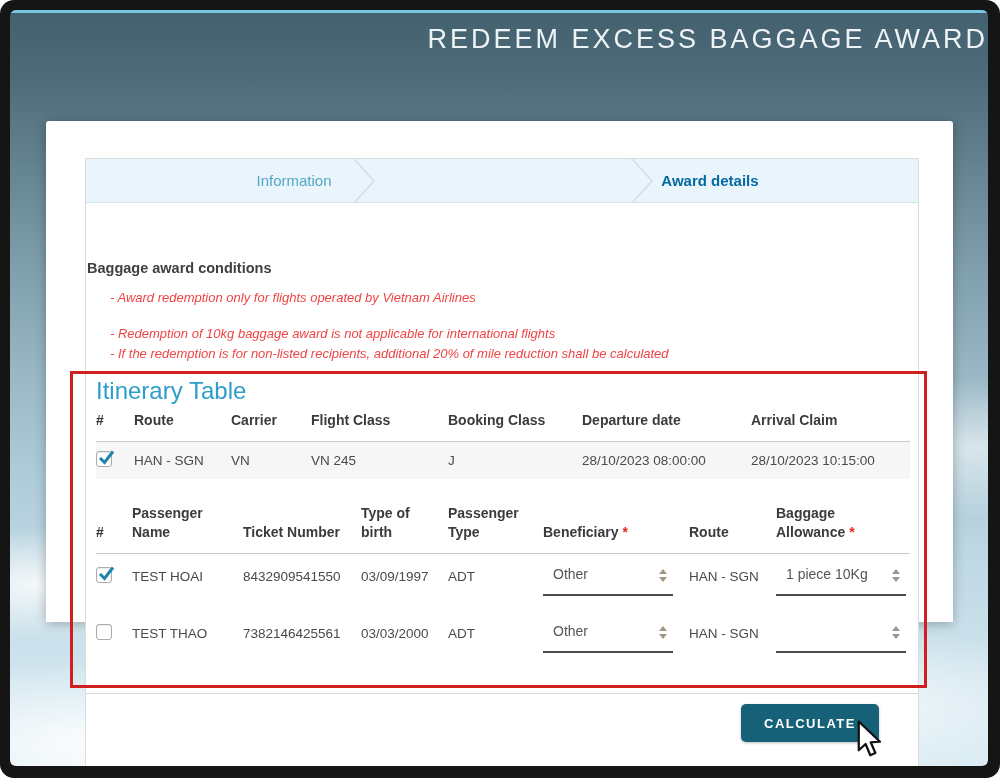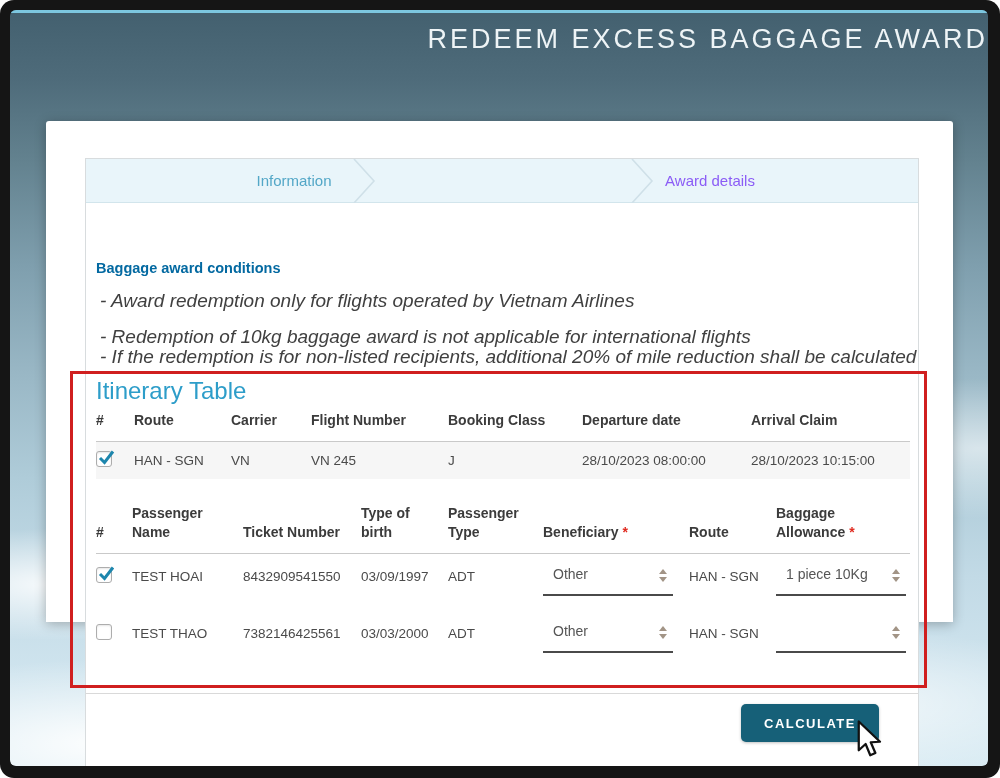--- a/index.html
+++ b/index.html
@@ -26,26 +26,26 @@
     background:#fff; border-radius:3px 3px 0 0; box-shadow:0 2px 12px rgba(0,0,0,.28); }
 
   .panel { position:absolute; left:39px; top:37px; width:834px; height:608px;
     border:1px solid #d8dcde; border-bottom:none; background:#fff; }
 
   
   .stepper { position:absolute; left:0; top:0; right:0; height:44px;
     background:#e9f5fa; border-bottom:1px solid #d2e5ec; display:flex; }
   .step { flex:1 1 0; display:flex; align-items:center; justify-content:center;
     font-size:15px; color:#53a7c7; cursor:default; }
-  .step.active { color:#8b5cf6; font-weight:normal; }
+  .step.active { color:#0369a1; font-weight:bold; }
   .chev { position:absolute; top:0; height:44px; width:26px; }
 
   
-  .cond-title { position:absolute; left:10px; top:101px; font-size:14.5px; font-weight:bold; color:#0369a1; }
-  .cond-item { position:absolute; left:14px; font-size:19px; font-style:italic; color:#404040; }
+  .cond-title { position:absolute; left:1px; top:101px; font-size:14.5px; font-weight:bold; color:#404040; }
+  .cond-item { position:absolute; left:24px; font-size:13px; font-style:italic; color:#ef4444; }
 
   .itin-title { position:absolute; left:10px; top:218px; font-size:24px; color:#2d9dc9; }
 
   table { border-collapse:collapse; table-layout:fixed; position:absolute; left:10px; width:814px; }
   .itin-table { top:252px; }
   .pax-table  { top:345px; }
   th { text-align:left; vertical-align:bottom; font-size:14px; font-weight:bold; color:#3b3b3b;
     padding:0 6px 11px 0; line-height:1.35; }
   thead tr { border-bottom:1px solid #c9c9c9; }
   .itin-table td { height:38px; vertical-align:middle; font-size:13.5px; color:#4a4a4a; padding-right:6px; }
@@ -123,21 +123,21 @@
             <col style="width: 137px;">
             <col style="width: 134px;">
             <col style="width: 169px;">
             <col style="width: 159px;">
           </colgroup>
         <thead>
             <tr>
               <th>#</th>
               <th>Route</th>
               <th>Carrier</th>
-              <th>Flight Number</th>
+              <th>Flight Class</th>
               <th>Booking Class</th>
               <th>Departure date</th>
               <th>Arrival Claim</th>
             </tr>
           </thead>
         <tbody>
             <tr>
               <td><span class="cb checked"><svg width="18" height="18" viewBox="0 0 18 18">
                     <path d="M3 9 L7.5 13.5 L16 2.5" fill="none" stroke="#1d86ad" stroke-width="3"></path>
                   </svg></span></td>

